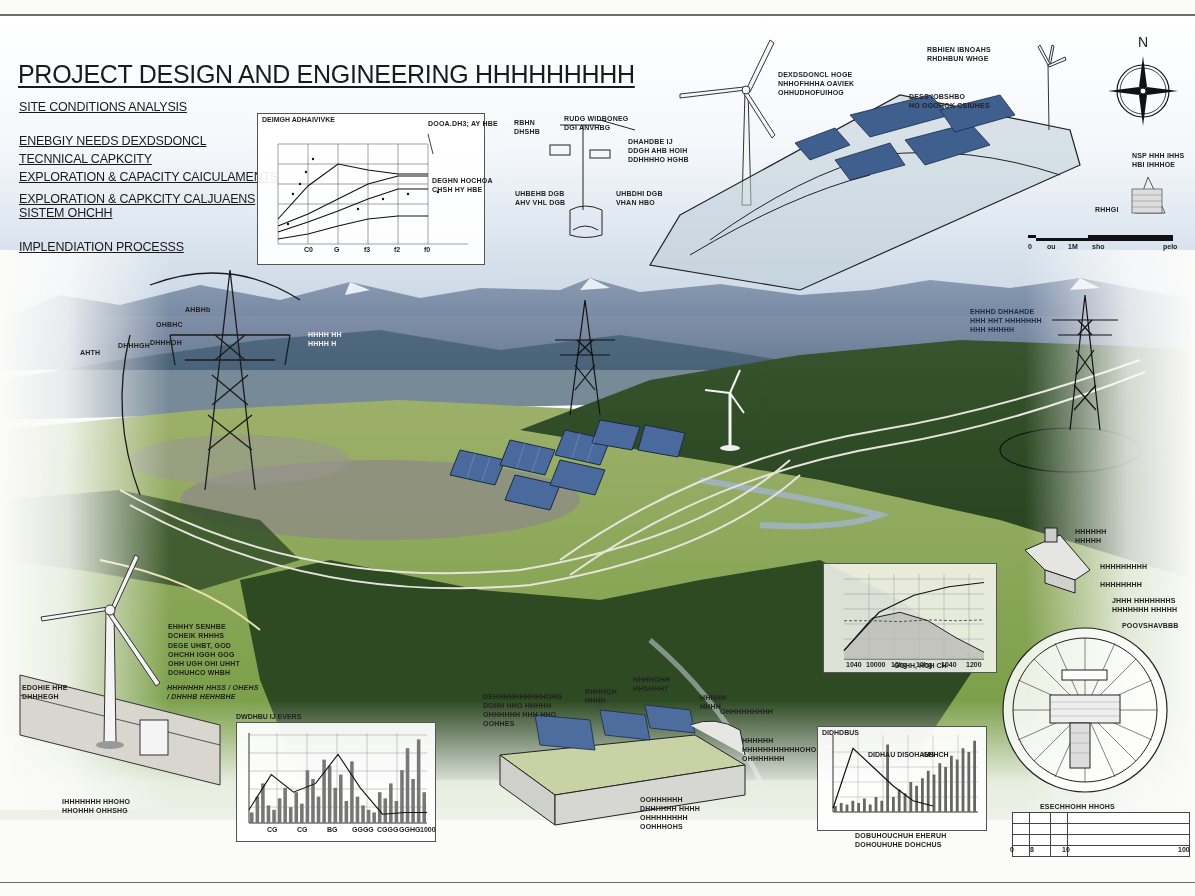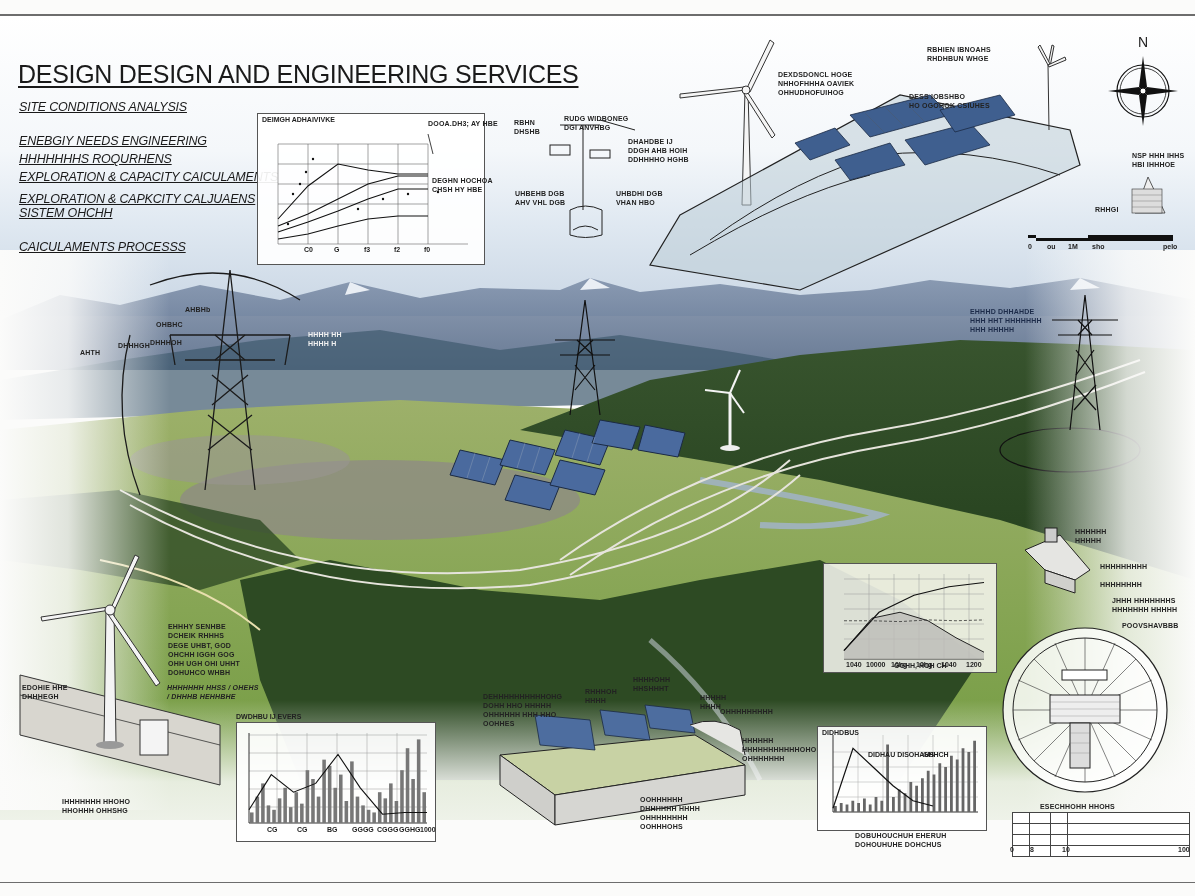--- a/index.html
+++ b/index.html
@@ -5,21 +5,21 @@
   html, body { margin:0; padding:0; }
   body { width:1195px; height:896px; position:relative; overflow:hidden; background:#fbfbfa; font-family:"Liberation Sans", sans-serif; color:#1a1a1a; }
   .frame-line { position:absolute; left:0; width:1195px; height:2px; background:#6d6d6d; }
   
   .sky { position:absolute; left:0; top:16px; width:1195px; height:300px; background:linear-gradient(180deg,#ffffff 0%,#f4f7fa 45%,#dfe8f1 70%,#c9d6e4 100%); }
   .fade-left { position:absolute; left:0; top:250px; width:170px; height:560px; background:linear-gradient(90deg,#fbfbfa 0%,rgba(251,251,250,.85) 40%,rgba(251,251,250,0) 100%); }
   .fade-right { position:absolute; right:0; top:250px; width:170px; height:600px; background:linear-gradient(270deg,#fbfbfa 0%,rgba(251,251,250,.8) 40%,rgba(251,251,250,0) 100%); }
   .fade-bottom { position:absolute; left:0; top:700px; width:1195px; height:182px; background:linear-gradient(180deg,rgba(251,251,250,0) 0%,rgba(251,251,250,.85) 45%,#fbfbfa 100%); }
   
   .title { position:absolute; left:18px; top:60px; font-size:25px; letter-spacing:-0.3px; text-decoration:underline; text-decoration-thickness:2px; text-underline-offset:3px; white-space:nowrap; }
-  .menu-item { position:absolute; left:19px; font-size:12.5px; text-decoration:underline; white-space:nowrap; letter-spacing:-0.2px; cursor:pointer;font-style:italic; }
+  .menu-item { position:absolute; left:19px; font-size:12.5px; text-decoration:underline; white-space:nowrap; letter-spacing:-0.2px; cursor:pointer; }
   .label { position:absolute; font-size:7px; line-height:9px; color:#222; white-space:pre; font-weight:bold; letter-spacing:.2px; }
   .panel { position:absolute; background:rgba(255,255,255,.92); border:1.5px solid #555; }
   .panel-title { position:absolute; font-size:7px; color:#222; font-weight:bold; }
   svg { position:absolute; overflow:visible; }
   .tick { position:absolute; font-size:7px; color:#222; font-weight:bold; }
   .legend-table { position:absolute; left:1012px; top:803px; width:178px; border-collapse:collapse; }
   .legend-table td { border:1px solid #444; height:10px; font-size:6px; text-align:center; padding:0; background:#fff; }
 </style>
 </head>
 <body>
@@ -119,29 +119,29 @@
   </g>
 </svg>
 <svg width="70" height="140" style="left:1050px;top:295px" viewBox="0 0 70 140">
   <g stroke="#111" stroke-width="1.2" fill="none">
     <path d="M35 0 L20 135 M35 0 L50 135"></path>
     <path d="M2 25 L68 25 M8 40 L62 40"></path>
     <path d="M28 25 L42 40 M42 25 L28 40 M26 55 L44 80 M44 55 L26 80 M24 90 L46 115 M46 90 L24 115"></path>
   </g>
 </svg>
 
-<div class="title">DESIGN DESIGN AND ENGINEERING SERVICES</div>
+<div class="title">PROJECT DESIGN AND ENGINEERING HHHHHHHHH</div>
 <div id="menu">
     <div class="menu-item" style="top: 100px;">SITE CONDITIONS ANALYSIS</div>
-    <div class="menu-item" style="top: 134px;">ENEBGIY NEEDS ENGINEERING</div>
-    <div class="menu-item" style="top: 152px;">HHHHHHHS ROQURHENS</div>
+    <div class="menu-item" style="top: 134px;">ENEBGIY NEEDS DEXDSDONCL</div>
+    <div class="menu-item" style="top: 152px;">TECNNICAL CAPKCITY</div>
     <div class="menu-item" style="top: 170px;">EXPLORATION &amp; CAPACITY CAICULAMENTS</div>
     <div class="menu-item" style="top: 192px;">EXPLORATION &amp; CAPKCITY CALJUAENS</div>
     <div class="menu-item" style="top: 206px;">SISTEM OHCHH</div>
-    <div class="menu-item" style="top: 240px;">CAICULAMENTS PROCESSS</div>
+    <div class="menu-item" style="top: 240px;">IMPLENDIATION PROCESSS</div>
   </div>
 
 <div class="panel" style="left:257px;top:113px;width:226px;height:150px;">
   <div class="panel-title" style="left:4px;top:2px">DEIMGH ADHAIVIVKE</div>
   <svg width="226" height="150" style="left:0;top:0" viewBox="0 0 226 150">
     <g stroke="#666" stroke-width=".6">
       <line x1="20" y1="30" x2="20" y2="130"></line>
         <line x1="20" y1="130" x2="210" y2="130"></line>
       <line x1="50" y1="30" x2="50" y2="130"></line>
         <line x1="80" y1="30" x2="80" y2="130"></line>

